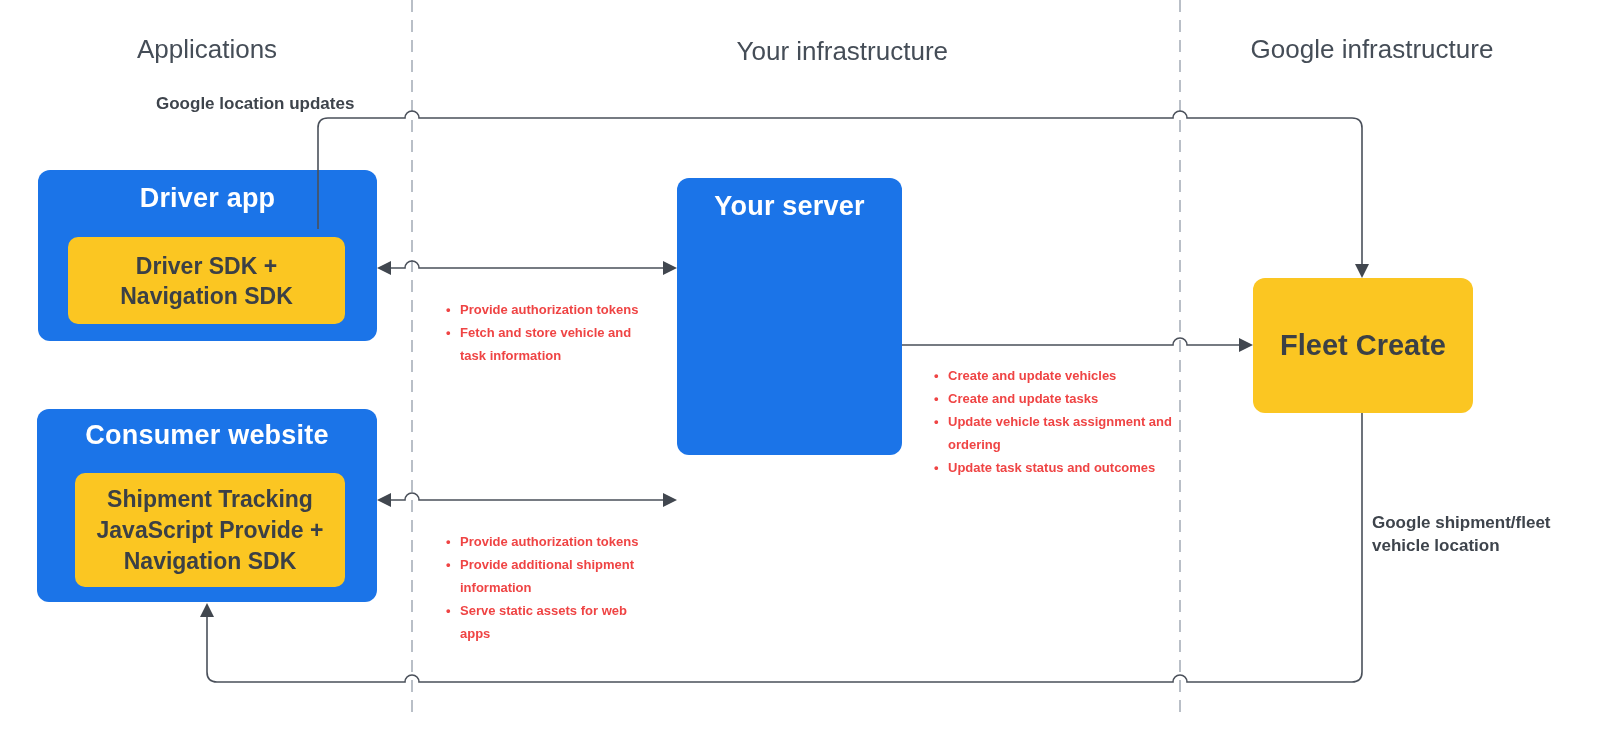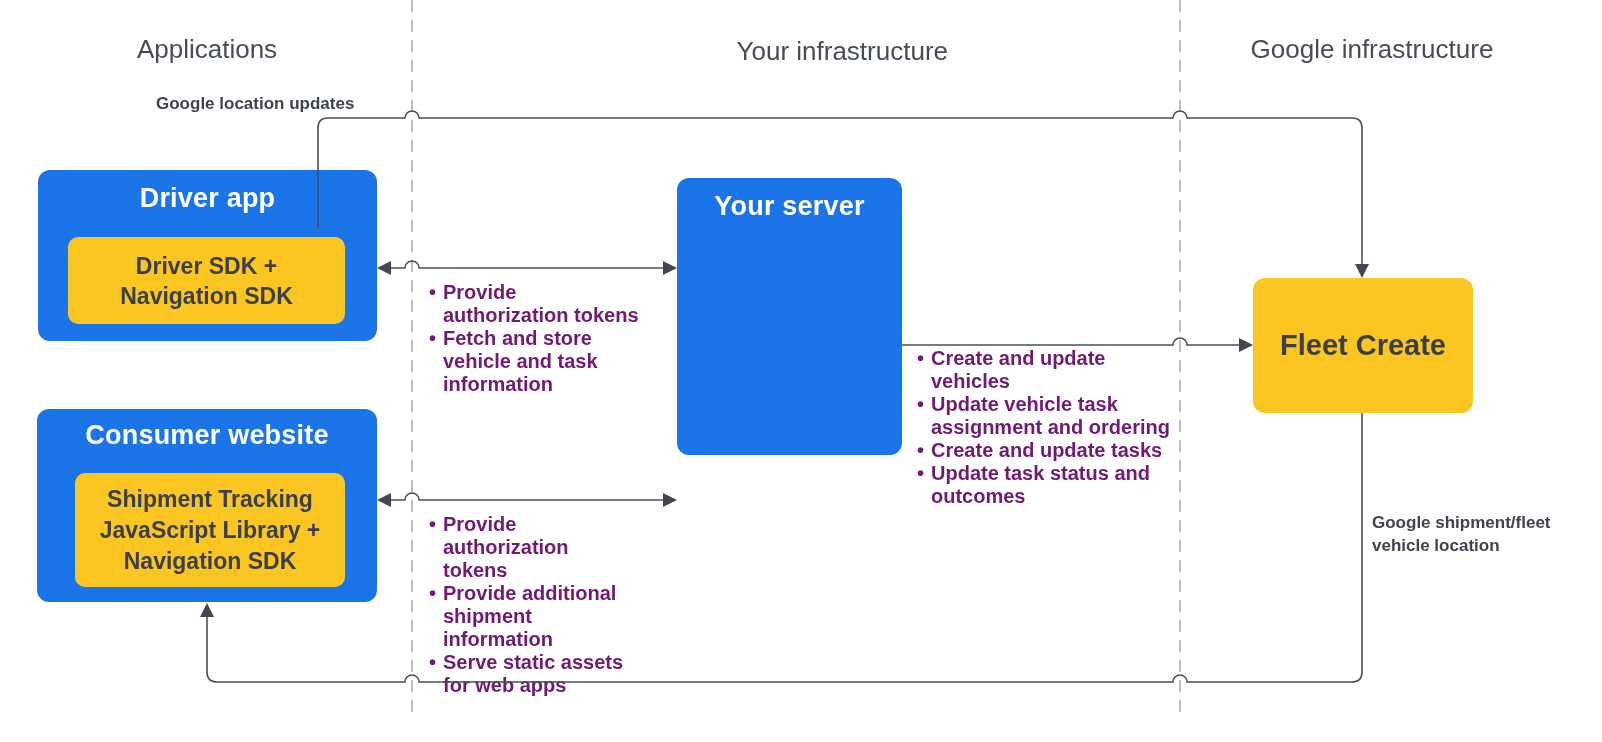--- a/index.html
+++ b/index.html
@@ -26,22 +26,22 @@
   }
   .fleet{
     display:flex;align-items:center;justify-content:center;text-align:center;
     color:#3b4046;font-weight:700;font-size:29px;
   }
   .flow-label{
     position:absolute;font-size:17px;font-weight:700;color:#3e444c;line-height:23px;
     z-index:2;
   }
   ul.bullets{
-    position:absolute;margin:0;padding:0;list-style:none;z-index:2;
-    font-size:20px;font-weight:700;color:#701a75;line-height:23px;
+    position:absolute;margin:17px;padding:0;list-style:none;z-index:2;
+    font-size:13px;font-weight:700;color:#ef4444;line-height:23px;
   }
   ul.bullets li{position:relative;padding-left:14px;}
   ul.bullets li::before{content:"\2022";position:absolute;left:0;top:0;}
   svg.wires{position:absolute;left:0;top:0;z-index:5;pointer-events:none;}
   .wire{fill:none;stroke:#4a505a;stroke-width:1.6px;}
   .divider{stroke:#b9bfc7;stroke-width:2px;stroke-dasharray:12 8;fill:none;}
   .head{fill:#41474f;stroke:none;}
 </style>
 </head>
 <body>
@@ -55,21 +55,21 @@
   <div class="node blue" style="left:38px;top:170px;width:339px;height:171px;">
     <div class="node-title">Driver app</div>
     <div class="subnode" style="left:30px;top:67px;width:277px;height:87px;">
       <span>Driver SDK + Navigation SDK</span>
     </div>
   </div>
 
   <div class="node blue" style="left:37px;top:409px;width:340px;height:193px;">
     <div class="node-title" style="margin-top:11px;">Consumer website</div>
     <div class="subnode" style="left:38px;top:64px;width:270px;height:114px;line-height:31px;">
-      <span>Shipment Tracking JavaScript Library + Navigation SDK</span>
+      <span>Shipment Tracking JavaScript Provide + Navigation SDK</span>
     </div>
   </div>
 
   <div class="node blue" style="left:677px;top:178px;width:225px;height:277px;">
     <div class="node-title">Your server</div>
   </div>
 
   <div class="node yellow fleet" style="left:1253px;top:278px;width:220px;height:135px;">
     <span>Fleet Create</span>
   </div>
@@ -83,22 +83,22 @@
   </ul>
 
   <ul class="bullets" style="left:429px;top:513px;width:196px;">
     <li>Provide authorization tokens</li>
     <li>Provide additional shipment information</li>
     <li>Serve static assets for web apps</li>
   </ul>
 
   <ul class="bullets" style="left:917px;top:347px;width:256px;">
     <li>Create and update vehicles</li>
+    <li>Create and update tasks</li>
     <li>Update vehicle task assignment and ordering</li>
-    <li>Create and update tasks</li>
     <li>Update task status and outcomes</li>
   </ul>
 
   <svg class="wires" width="1602" height="742" viewBox="0 0 1602 742">
 
     <line class="divider" x1="412" y1="0" x2="412" y2="716"></line>
     <line class="divider" x1="1180" y1="0" x2="1180" y2="716"></line>
 
     <path class="wire" d="M 318 229 L 318 128 Q 318 118 328 118 L 405 118 A 7 7 0 0 1 419 118
              L 1173 118 A 7 7 0 0 1 1187 118 L 1352 118 Q 1362 118 1362 128 L 1362 264"></path>

